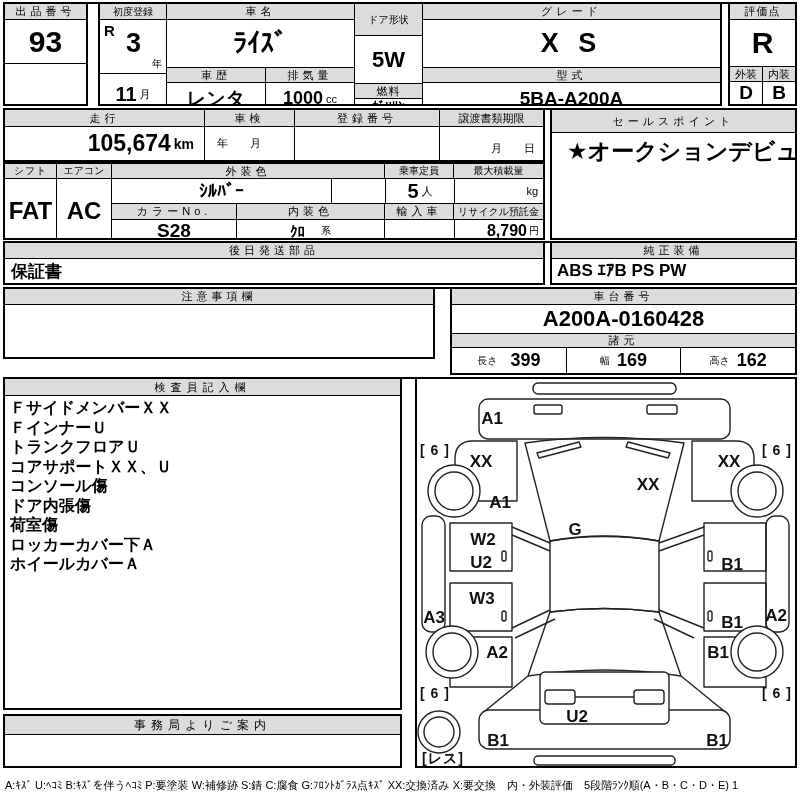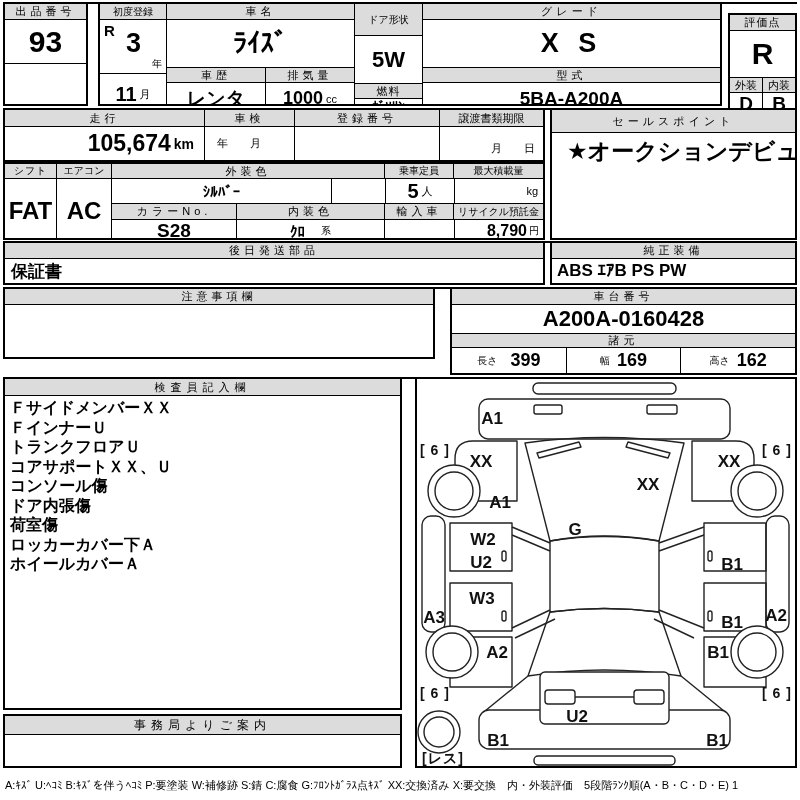--- a/index.html
+++ b/index.html
@@ -89,21 +89,21 @@
 
       <div class="col" style="flex:1">
         <div class="hd" style="height:16px">グレード</div>
         <div class="v" style="height:47px;font-size:27px;letter-spacing:6px">X S</div>
         <div class="hd" style="height:16px;border-top:1px solid #000">型式</div>
         <div class="v" style="flex:1;font-size:19px">5BA-A200A</div>
       </div>
     </div>
   </div>
 
-  <div class="box" style="left:728px;top:13px;width:69px;height:104px">
+  <div class="box" style="left:728px;top:2px;width:69px;height:104px">
     <div class="hd t1" style="height:16px">評価点</div>
     <div class="v" style="height:47px;font-size:30px">R</div>
     <div class="row" style="height:16px">
       <div class="hd bR t0" style="flex:1;border-top:1px solid #000">外装</div>
       <div class="hd t0" style="flex:1;border-top:1px solid #000">内装</div>
     </div>
     <div class="row" style="flex:1">
       <div class="v bR" style="flex:1;font-size:19px">D</div>
       <div class="v" style="flex:1;font-size:19px">B</div>
     </div>
@@ -148,21 +148,21 @@
         <div class="hd t0" style="height:15px;font-size:10px">エアコン</div>
         <div class="v" style="flex:1;font-size:24px">AC</div>
       </div>
       <div class="col" style="flex:1">
         <div class="row" style="height:15px">
           <div class="hd bR" style="width:273px;height:15px">外装色</div>
           <div class="hd bR t0" style="width:69px;height:15px;font-size:10px">乗車定員</div>
           <div class="hd t0" style="flex:1;height:15px;font-size:10px">最大積載量</div>
         </div>
         <div class="row bB" style="height:24px">
-          <div class="v bR" style="width:220px;font-size:15px">ｼﾙﾊﾞｰ</div>
+          <div class="v bR" style="width:220px;font-size:18px">ｼﾙﾊﾞｰ</div>
           <div class="bR" style="width:53px"></div>
           <div class="v bR" style="width:69px;font-size:20px">
             <span>5</span>
             <span class="unit" style="font-weight:normal">人</span>
           </div>
           <div class="v" style="flex:1;justify-content:flex-end;padding-right:5px">
             <span></span>
             <span class="unit" style="font-weight:normal">kg</span>
           </div>
         </div>

